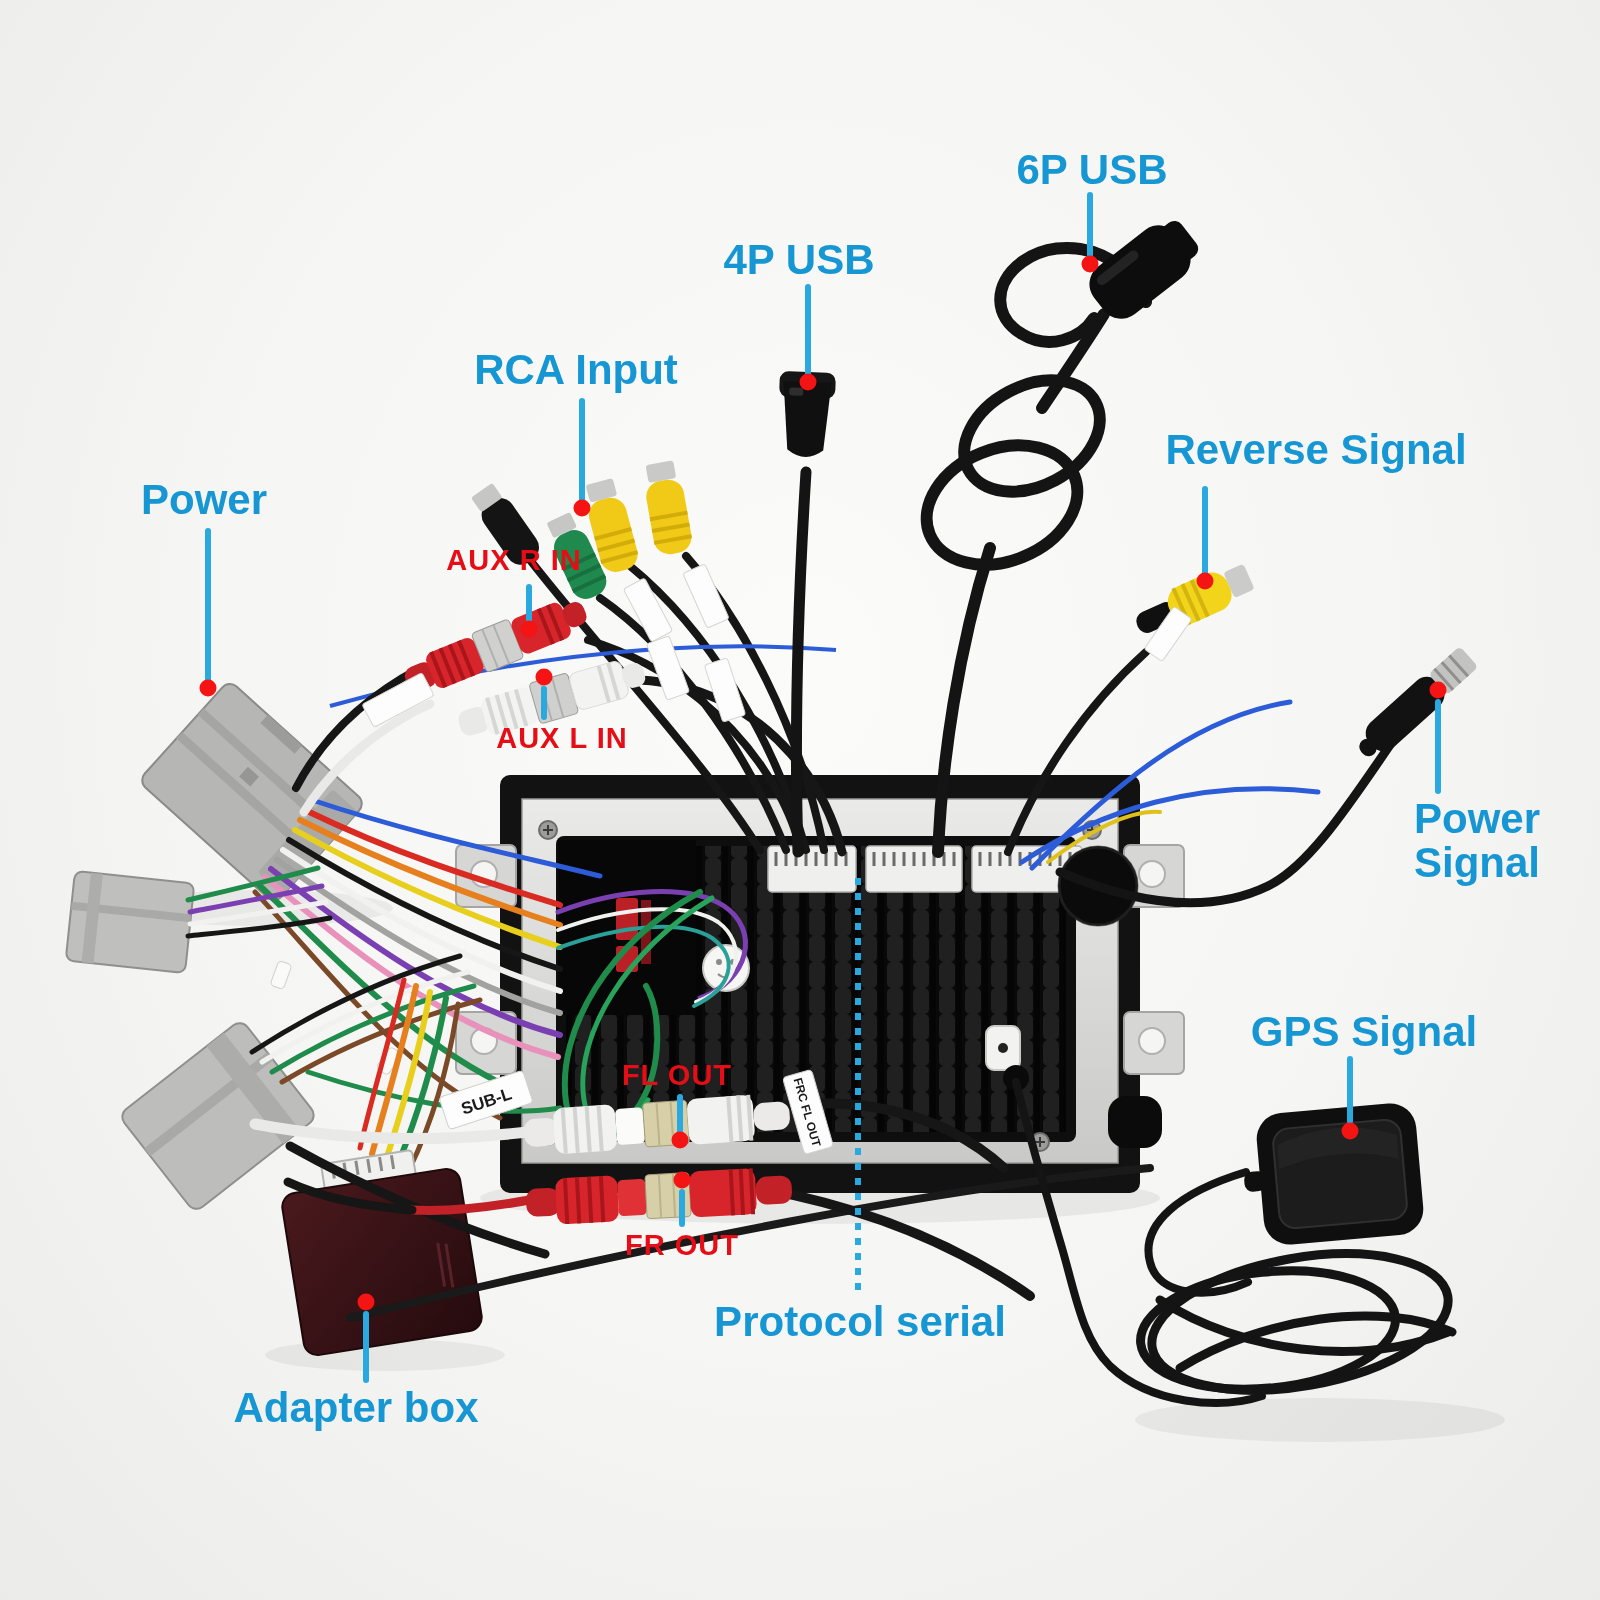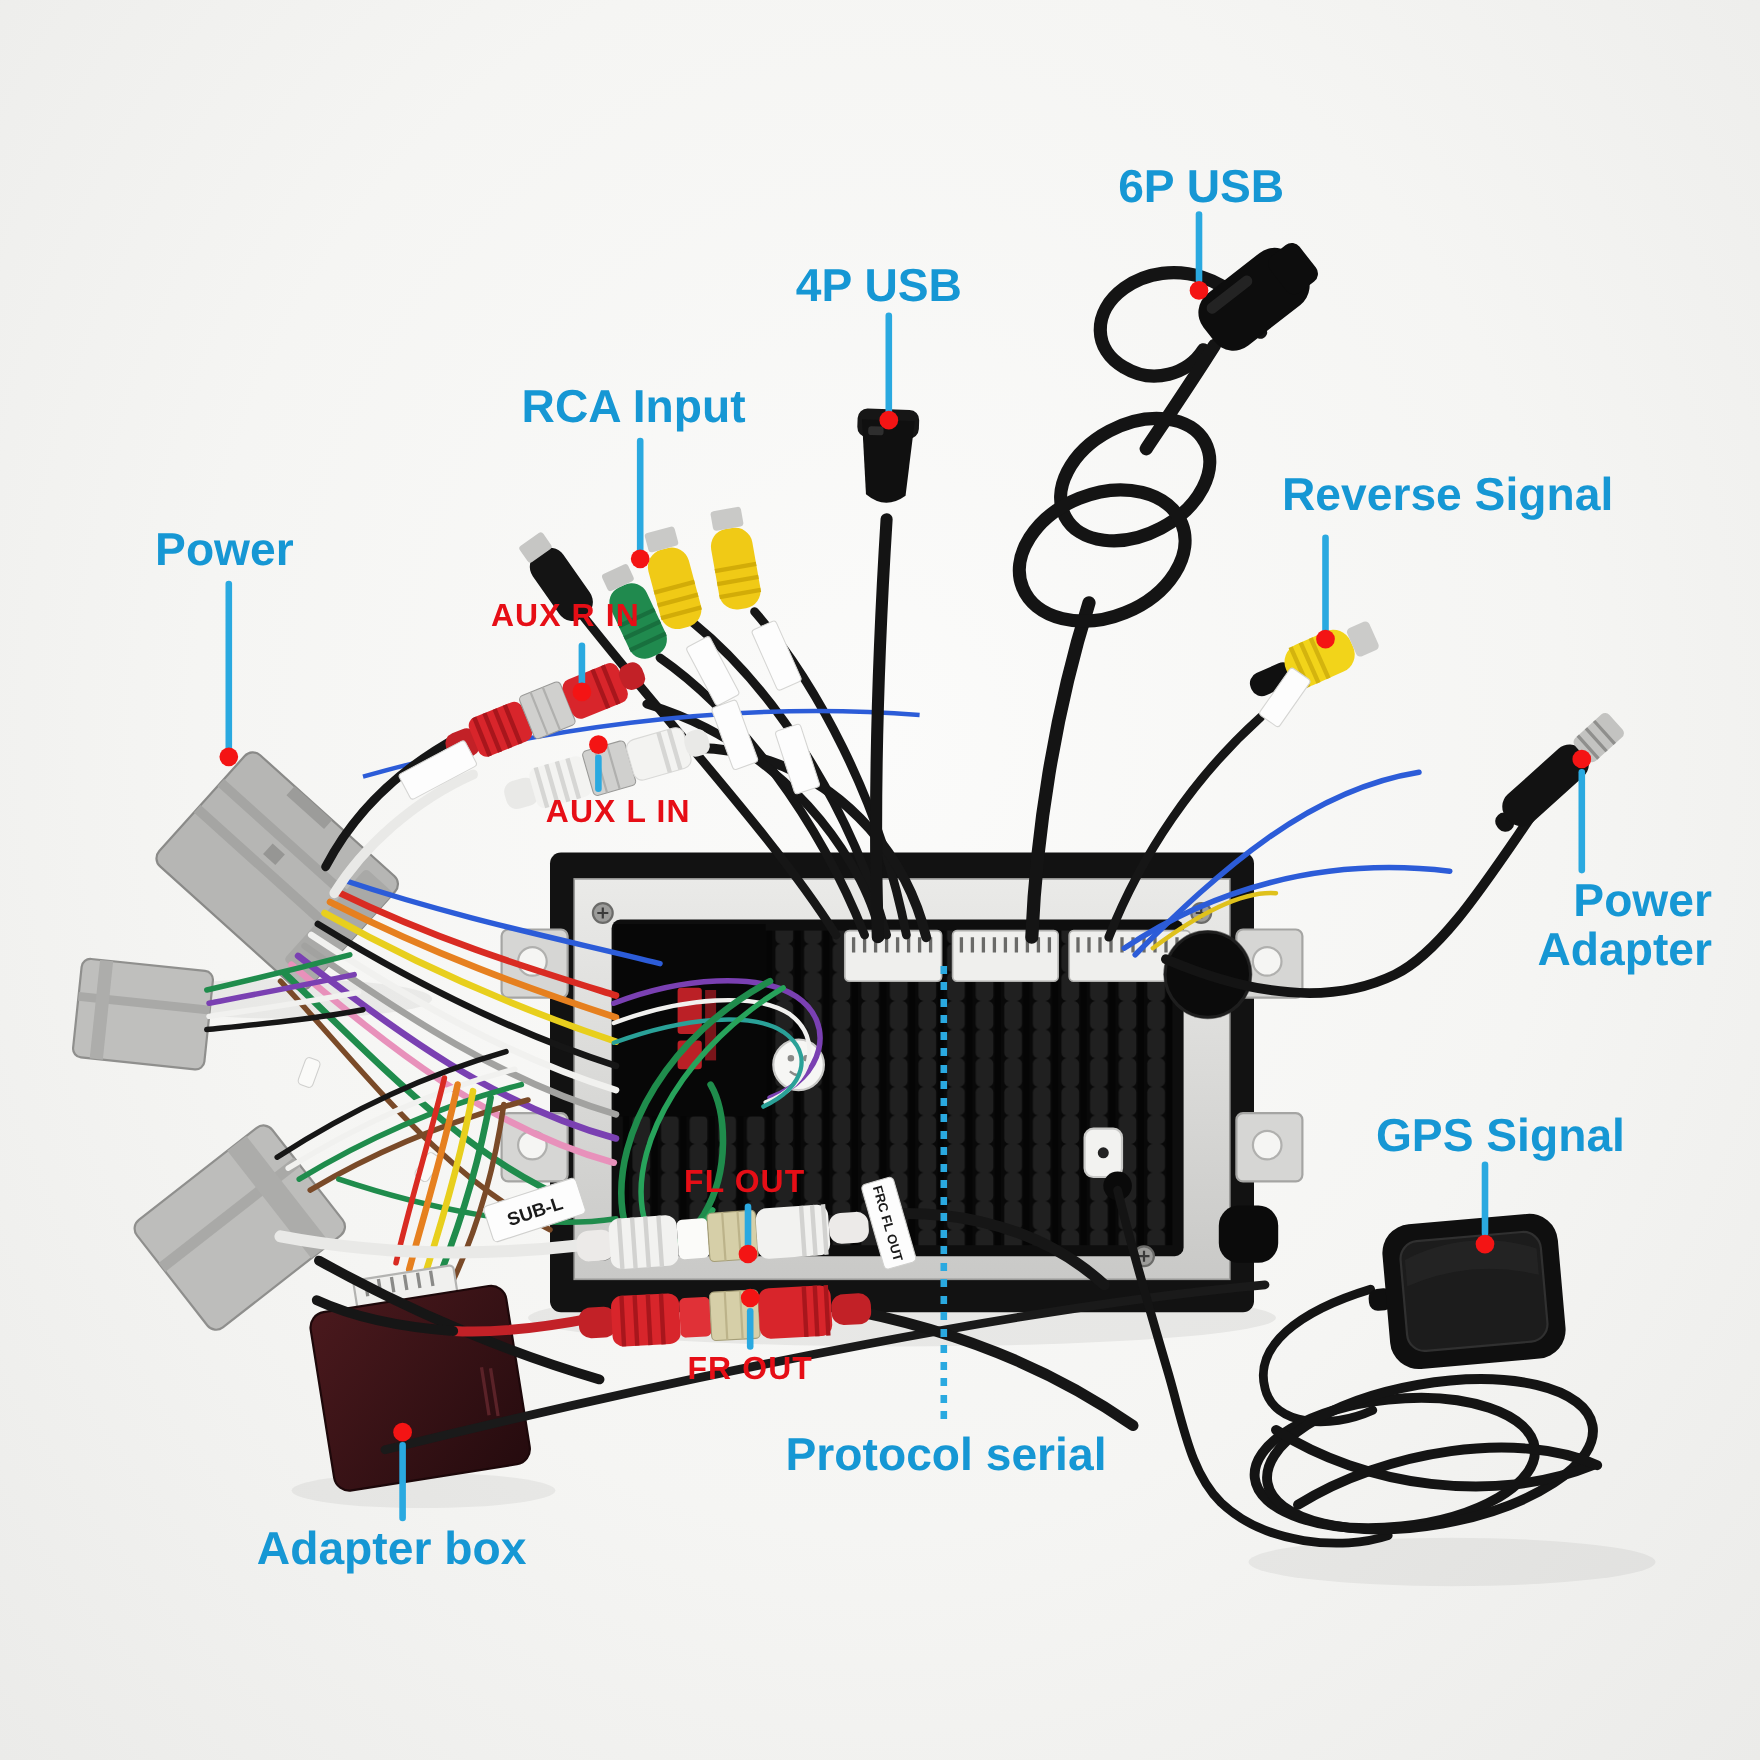--- a/index.html
+++ b/index.html
@@ -11,21 +11,21 @@
   }
   html,body{margin:0;padding:0;}
   .stage{
     position:relative;width:1600px;height:1600px;overflow:hidden;
     background:radial-gradient(ellipse at 50% 42%, #fbfbfa 0%, var(--background) 55%, #ebebe9 100%);
     font-family:"Liberation Sans", sans-serif;
   }
   .stage svg{position:absolute;left:0;top:0;}
   .lbl{
     position:absolute;transform:translateX(-50%);
-    font-weight:bold;white-space:nowrap;text-align:right;line-height:1.05;
+    font-weight:bold;white-space:nowrap;text-align:left;line-height:1.05;
   }
   .lbl.blue{color:var(--label-blue);font-size:42px;}
   .lbl.red{color:var(--label-red);font-size:29px;letter-spacing:1px;}
   .leader{
     position:absolute;width:6px;transform:translateX(-50%);
     background:var(--leader-blue);border-radius:3px;
   }
   .leader.dotted{
     background:repeating-linear-gradient(to bottom,var(--leader-blue) 0 7px,transparent 7px 15px);
     border-radius:0;
@@ -421,21 +421,21 @@
   <div class="lbl blue" style="left:1316px;top:428px">Reverse Signal</div>
   <div class="leader" style="left:1205px;top:486px;height:90px"></div>
   <div class="dot" style="left:1205px;top:581px"></div>
 </div>
 
 <div>
   <div class="dot" style="left:1438px;top:690px"></div>
   <div class="leader" style="left:1438px;top:699px;height:95px"></div>
   <div class="lbl blue" style="left:1477px;top:797px">
     <div>Power</div>
-    <div>Adapter</div>
+    <div>Signal</div>
   </div>
 </div>
 
 <div>
   <div class="lbl blue" style="left:1364px;top:1010px">GPS Signal</div>
   <div class="leader" style="left:1350px;top:1056px;height:68px"></div>
   <div class="dot" style="left:1350px;top:1131px"></div>
 </div>
 
 <div>

